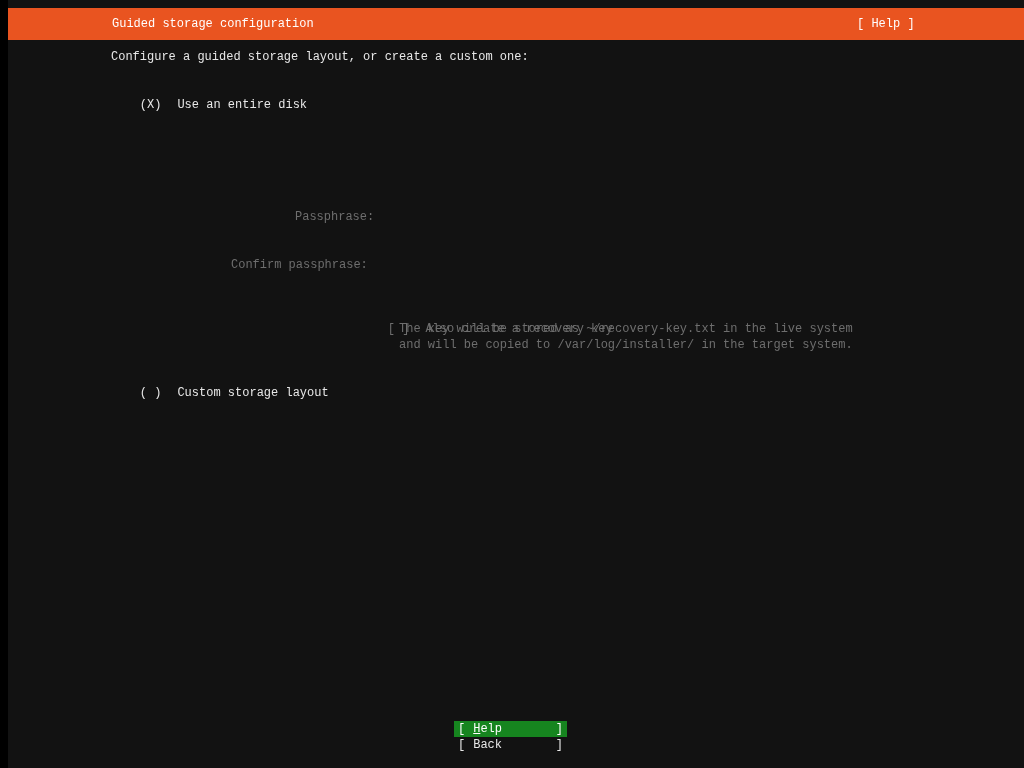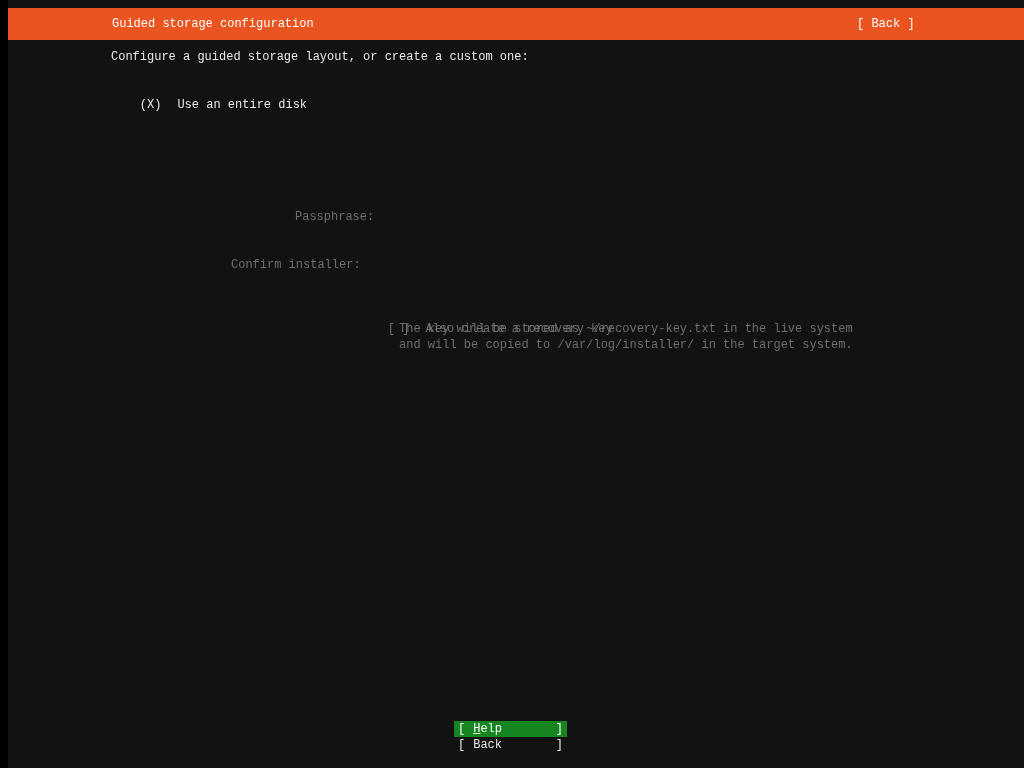--- a/index.html
+++ b/index.html
@@ -44,44 +44,47 @@
   }
   .btn.focused .btn-label::first-letter { text-decoration: underline; }
 </style>
 </head>
 <body>
 
 <div class="screen">
 
   <div class="titlebar">
     <span class="title">Guided storage configuration</span>
-    <span class="help">[ Back ]</span>
+    <span class="help">[ Help ]</span>
   </div>
 
   <div class="line" style="top:49px; left:103px;">Configure a guided storage layout, or create a custom one:</div>
 
   <div class="line" style="top:81px; left:103px;">
     <span class="state">(X)</span><span class="lbl">Use an entire disk</span>
   </div>
 
 
 
 
   <div class="line dim" style="top:209px; left:287px;">Passphrase:</div>
 
-  <div class="line dim" style="top:257px; left:223px;">Confirm installer:</div>
+  <div class="line dim" style="top:257px; left:223px;">Confirm passphrase:</div>
 
   <div class="line dim" style="top:305px; left:351px;">
     <span class="state">[ ]</span><span class="lbl">Also create a recovery key</span>
   </div>
 
   <div class="line dim" style="top:321px; left:391px;">The key will be stored as ~/recovery-key.txt in the live system</div>
 
   <div class="line dim" style="top:337px; left:391px;">and will be copied to /var/log/installer/ in the target system.</div>
 
+  <div class="line" style="top:369px; left:103px;">
+    <span class="state">( )</span><span class="lbl">Custom storage layout</span>
+  </div>
 
   <div class="btn focused" style="top:721px;">
     <span class="bopen">[</span>
     <span class="btn-label">Help</span>
     <span class="bclose">]</span>
   </div>
 
   <div class="btn" style="top:737px;">
     <span class="bopen">[</span>
     <span class="btn-label">Back</span>

